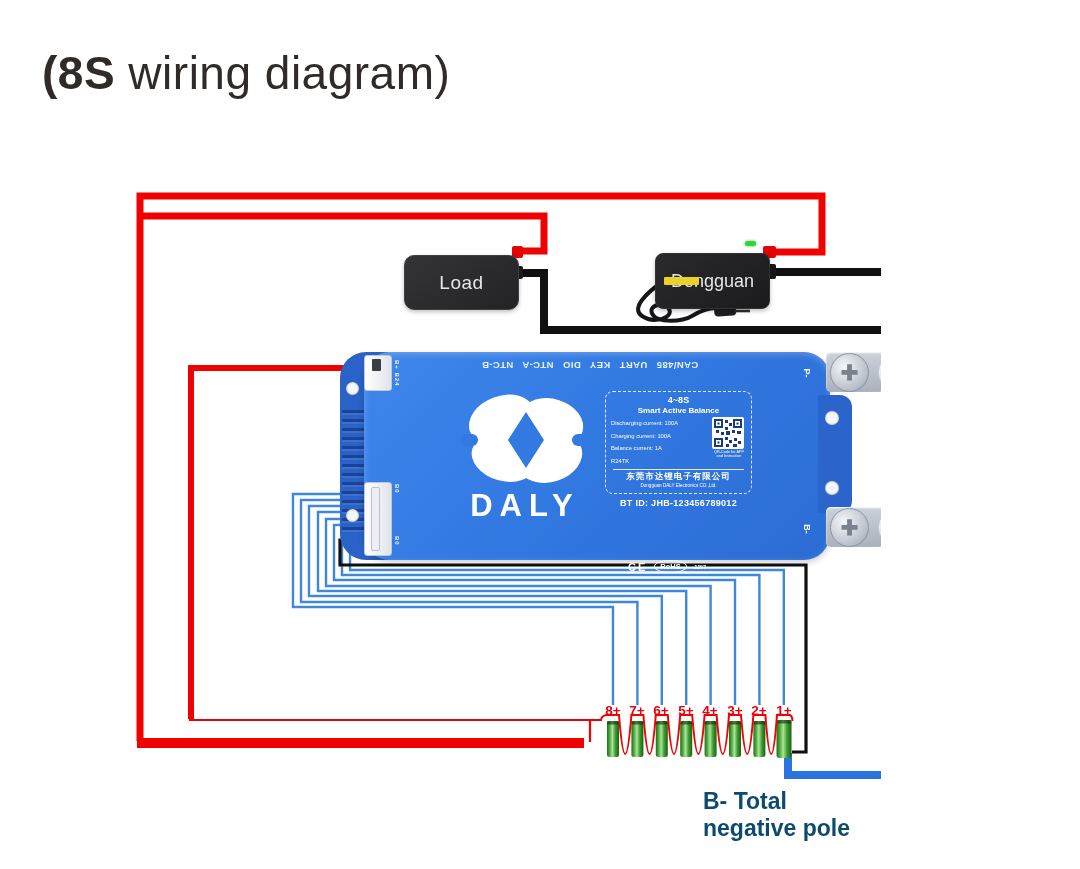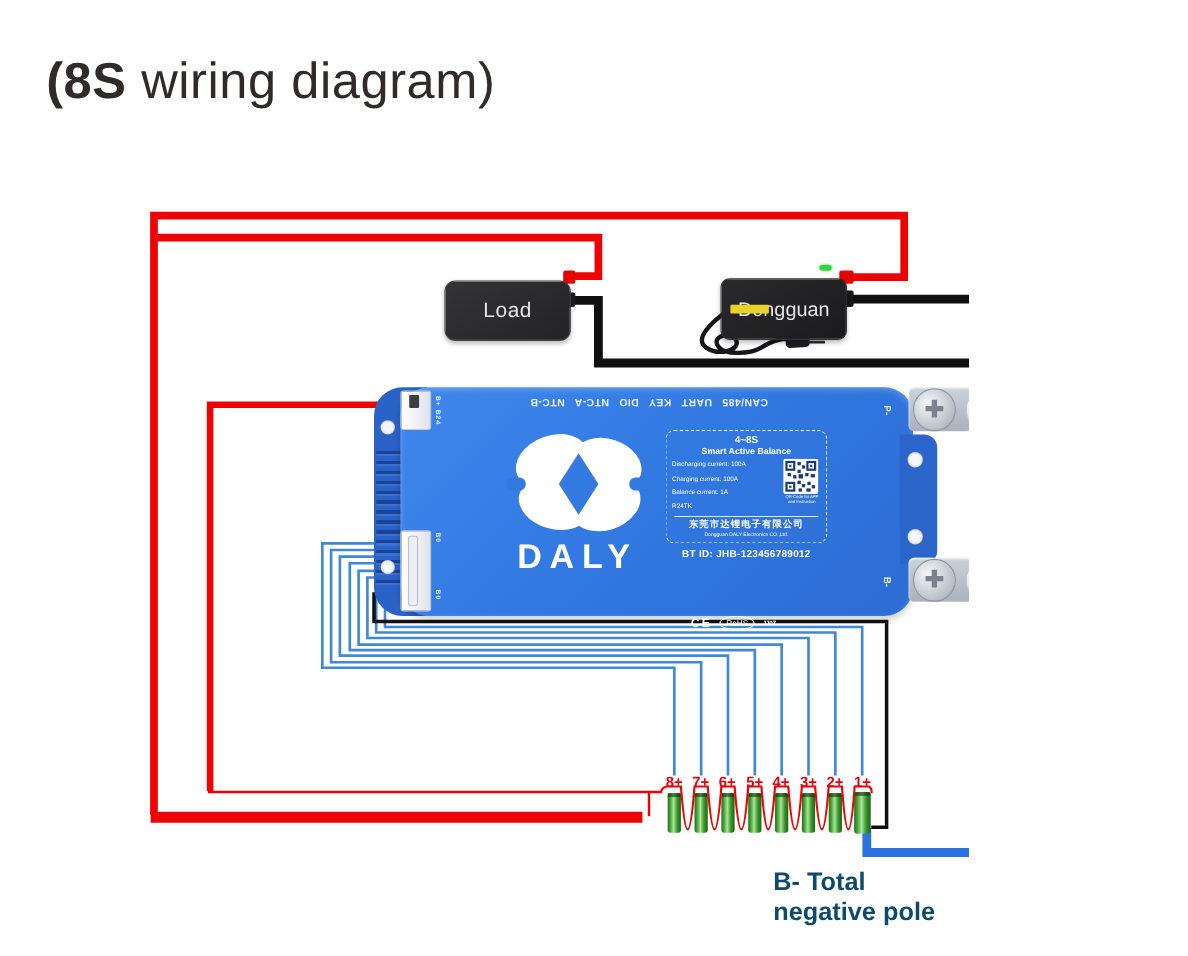--- a/index.html
+++ b/index.html
@@ -59,21 +59,21 @@
   #panel .row{display:flex;margin-top:2px;}
   #panel .specs{flex:1;font-size:5.8px;line-height:12.5px;white-space:nowrap;}
   #panel .qrcol{width:34px;text-align:center;}
   #panel .qrcap{font-size:3.8px;line-height:4.2px;margin-top:1px;}
   #panel .div{border-top:1px solid rgba(255,255,255,.85);margin:2px 2px 1px 2px;}
   #panel .cn{text-align:center;font-size:8.5px;font-weight:800;letter-spacing:1px;}
   #panel .en{text-align:center;font-size:4.6px;}
   #btid{left:265px;top:146px;width:147px;text-align:center;color:#ffffff;font-size:9px;font-weight:600;letter-spacing:.3px;}
   #certs{left:288px;top:160px;width:110px;display:flex;align-items:center;gap:7px;color:#fff;margin-top:48px;}
   #certs .ce{font-size:11px;font-weight:700;letter-spacing:2px;}
-  #certs .rohs{border:1px solid #fff;border-radius:50%;font-size:7.5px;font-weight:400;padding:1px 5px;}
+  #certs .rohs{border:1px solid #fff;border-radius:50%;font-size:7.5px;font-weight:700;padding:1px 5px;}
   #certs .jj{font-size:5.5px;font-weight:700;}
 
   
   .terminal{position:absolute;width:112px;height:44px;}
   .terminal .bracket{position:absolute;left:0;top:2px;width:58px;height:40px;background:linear-gradient(180deg,#ccd2da,#aab1bc);border-radius:5px;box-shadow:inset 0 1px 2px #fff;}
   .terminal .screw{position:absolute;left:4px;top:3px;width:37px;height:37px;border-radius:50%;
       background:radial-gradient(circle at 35% 35%,#f5f7f9,#b8bfc9 70%,#8d95a1);border:1px solid #8d95a1;
       display:flex;align-items:center;justify-content:center;color:#7a828e;font-size:21px;font-weight:700;}
   .terminal .barrel{position:absolute;left:52px;top:7px;width:44px;height:29px;border-radius:14px 6px 6px 14px;
       background:linear-gradient(180deg,#ffffff,#d6dbe2);border:1px solid #c0c6cf;}

